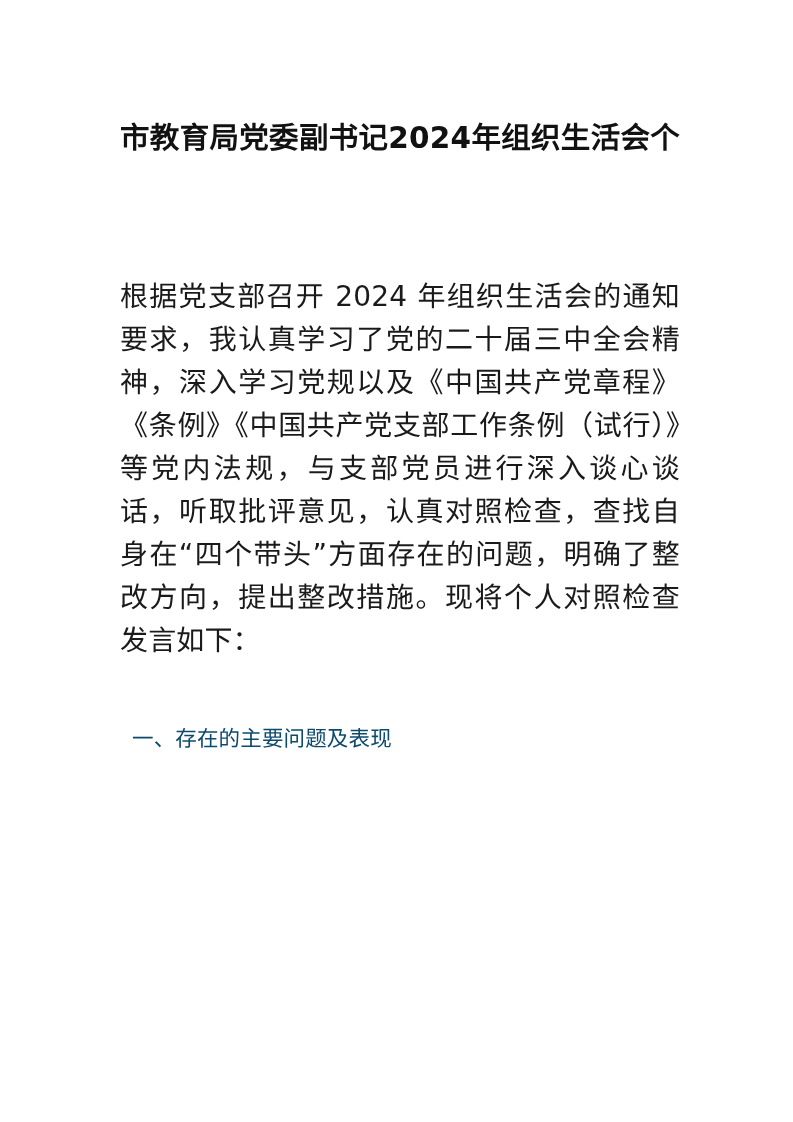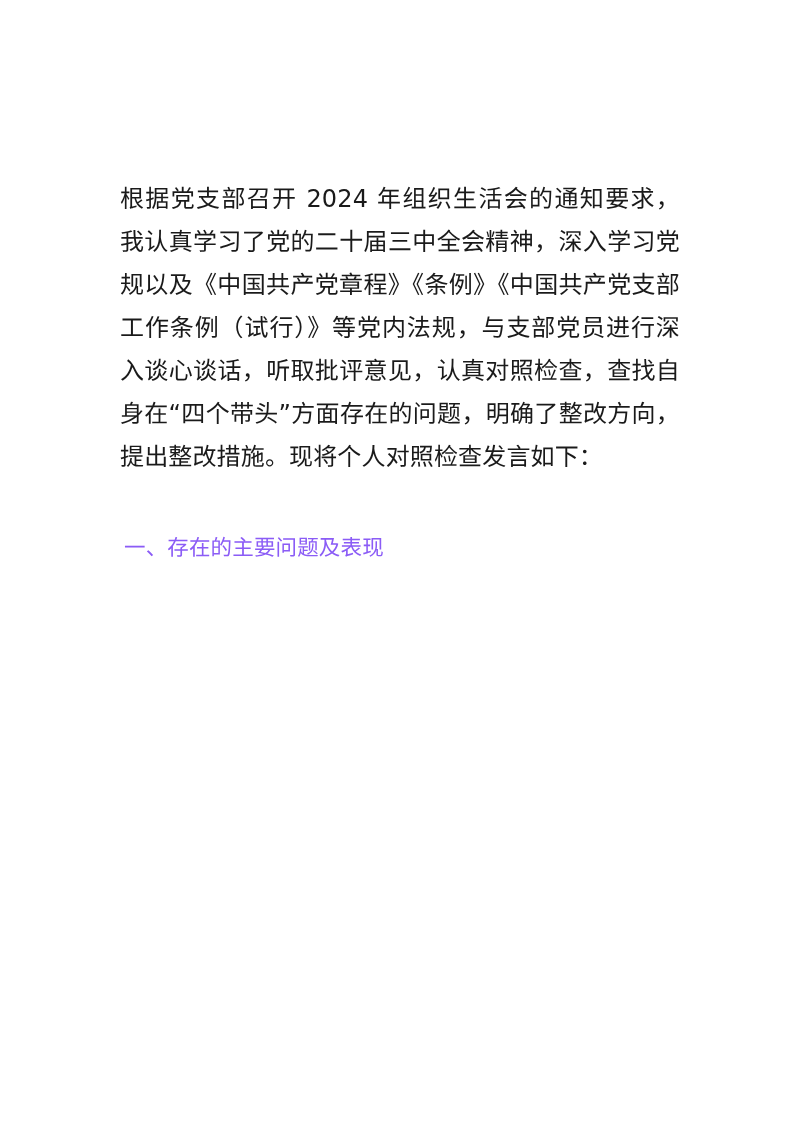--- a/index.html
+++ b/index.html
@@ -60,58 +60,59 @@
 
   
   .title-gap {
     height: 90px;
   }
 
   
   .para {
     margin: 0;
     padding: 0;
-    font-size: 24px;
+    font-size: 28px;
     line-height: 43px;
     color: #1a1a1a;
     text-align: justify;
     text-justify: inter-ideograph;
     word-break: break-all;
     letter-spacing: 0.15px;
   }
 
   .para-indent {
     text-indent: 2em;
   }
 
   .heading-para {
-    margin: 4px;
+    margin: 12px;
     padding: 0;
     font-size: 21.5px;
     line-height: 43px;
     font-weight: 400;
-    color: #8b5cf6;
+    color: #0c4a6e;
     word-break: break-all;
     letter-spacing: 0.15px;
   }
 
   
   .gap-sm { height: 43px; }
   .gap-md { height: 45px; }
 </style>
 </head>
 <body>
 
 <div class="page">
 
   <div class="text-column">
 
     <div class="title-gap"></div>
 
     <h1 class="doc-title">
+      <span class="title-line title-line-1">市教育局党委副书记2024年组织生活会个</span>
     </h1>
 
     <div class="gap-md"></div>
     <div class="gap-sm"></div>
 
     <p class="para">根据党支部召开 2024 年组织生活会的通知要求，我认真学习了党的二十届三中全会精神，深入学习党规以及《中国共产党章程》《条例》《中国共产党支部工作条例（试行）》等党内法规，与支部党员进行深入谈心谈话，听取批评意见，认真对照检查，查找自身在“四个带头”方面存在的问题，明确了整改方向，提出整改措施。现将个人对照检查发言如下：</p>
 
     <div class="gap-sm"></div>
 
     <p class="heading-para">一、存在的主要问题及表现</p>

